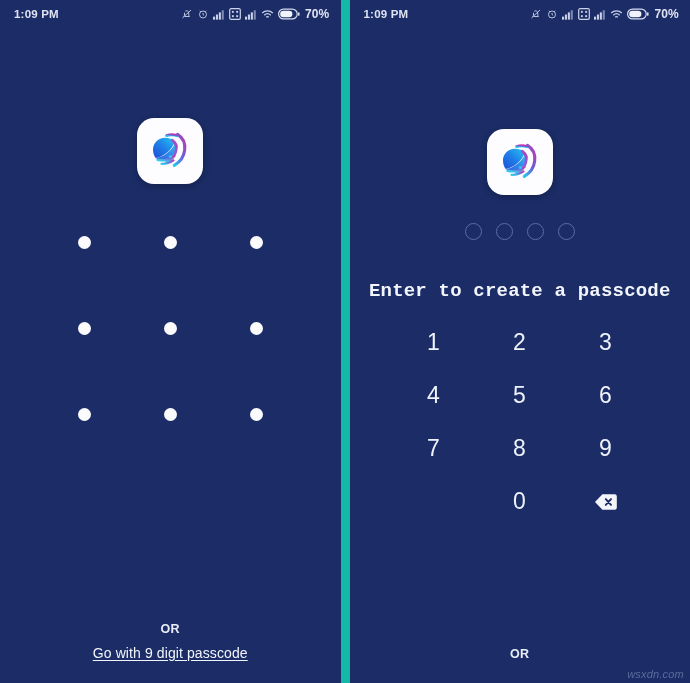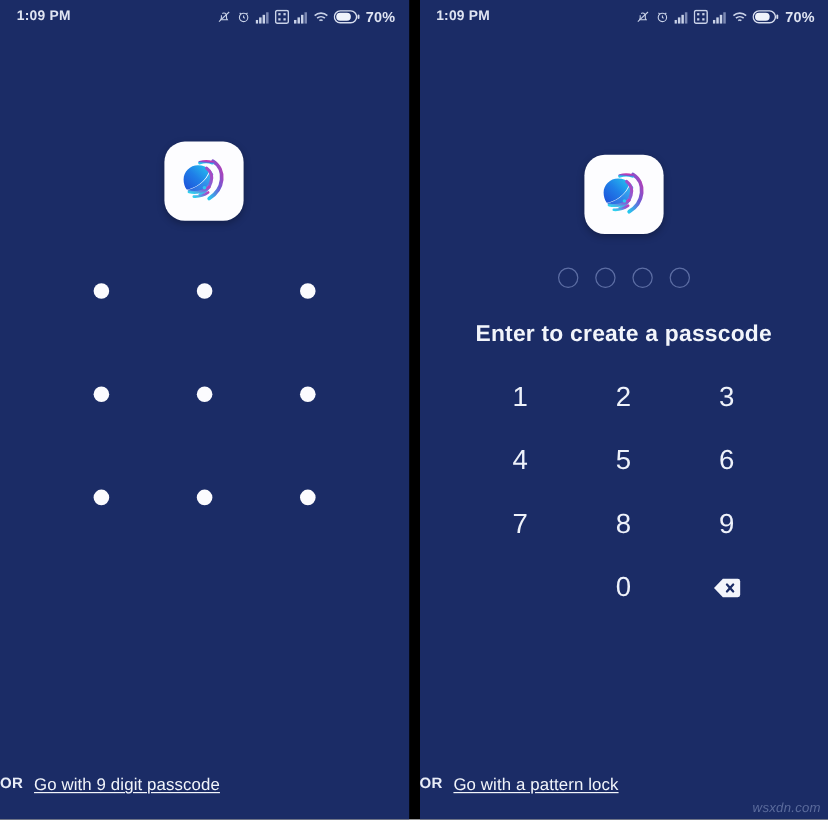--- a/index.html
+++ b/index.html
@@ -10,21 +10,21 @@
   body {
     width: 690px;
     height: 683px;
     font-family: "Liberation Sans", sans-serif;
     overflow: hidden;
   }
   .canvas {
     position: relative;
     width: 690px;
     height: 683px;
-    background: #000000;
+    background: #14b8a6;
     display: flex;
     gap: 9px;
     align-items: flex-end;
   }
   .phone {
     position: relative;
     width: 341px;
     height: 683px;
     background: #1b2c66;
     overflow: hidden;
@@ -147,21 +147,21 @@
   .key.blank { color: transparent; }
   .key-backspace svg { display: block; }
 
   
   .bottom {
     position: absolute;
     left: 0;
     right: 0;
     bottom: 22px;
     display: flex;
-    flex-direction: row;
+    flex-direction: column;
     align-items: center;
     gap: 9px;
   }
   .or-text {
     color: #e9edf7;
     font-size: 12.5px;
     font-weight: bold;
     letter-spacing: 0.3px;
   }
   .switch-link {
@@ -174,21 +174,21 @@
     cursor: pointer;
   }
 
   
   .pattern-screen .app-logo { margin-top: 90px; }
   .pattern-screen .screen-title { margin-top: 32px; }
   .pattern-screen .pattern-grid { margin-top: 15px; }
 
   .passcode-screen .app-logo { margin-top: 101px; width: 66px; height: 66px; }
   .passcode-screen .pass-dots { margin-top: 28px; }
-  .passcode-screen .screen-title { margin-top: 28px; }
+  .passcode-screen .screen-title { margin-top: 40px; font-family: Liberation Mono, monospace; }
   .passcode-screen .keypad { margin-top: 14px; }
 
   
   .watermark {
     position: absolute;
     right: 6px;
     bottom: 3px;
     color: #5b6b9c;
     font-size: 11px;
     letter-spacing: 0.2px;
@@ -438,21 +438,20 @@
         <div class="key key-backspace">
           <svg width="24" height="18" viewBox="0 0 24 18">
             <path d="M8.4 1.3h12.4a2 2 0 0 1 2 2v11.4a2 2 0 0 1-2 2H8.4L1 9z" fill="#f3f5fb"></path>
             <path d="M11.8 6.1l5.2 5.8M17 6.1l-5.2 5.8" stroke="#1b2c66" stroke-width="1.9" stroke-linecap="round"></path>
           </svg>
         </div>
       </div>
 
       <div class="bottom">
         <div class="or-text">OR</div>
-        <a class="switch-link">Go with a pattern lock</a>
       </div>
 
     </div>
 
     <div class="watermark">wsxdn.com</div>
   </div>
 
 </div>
 
 </body></html>

